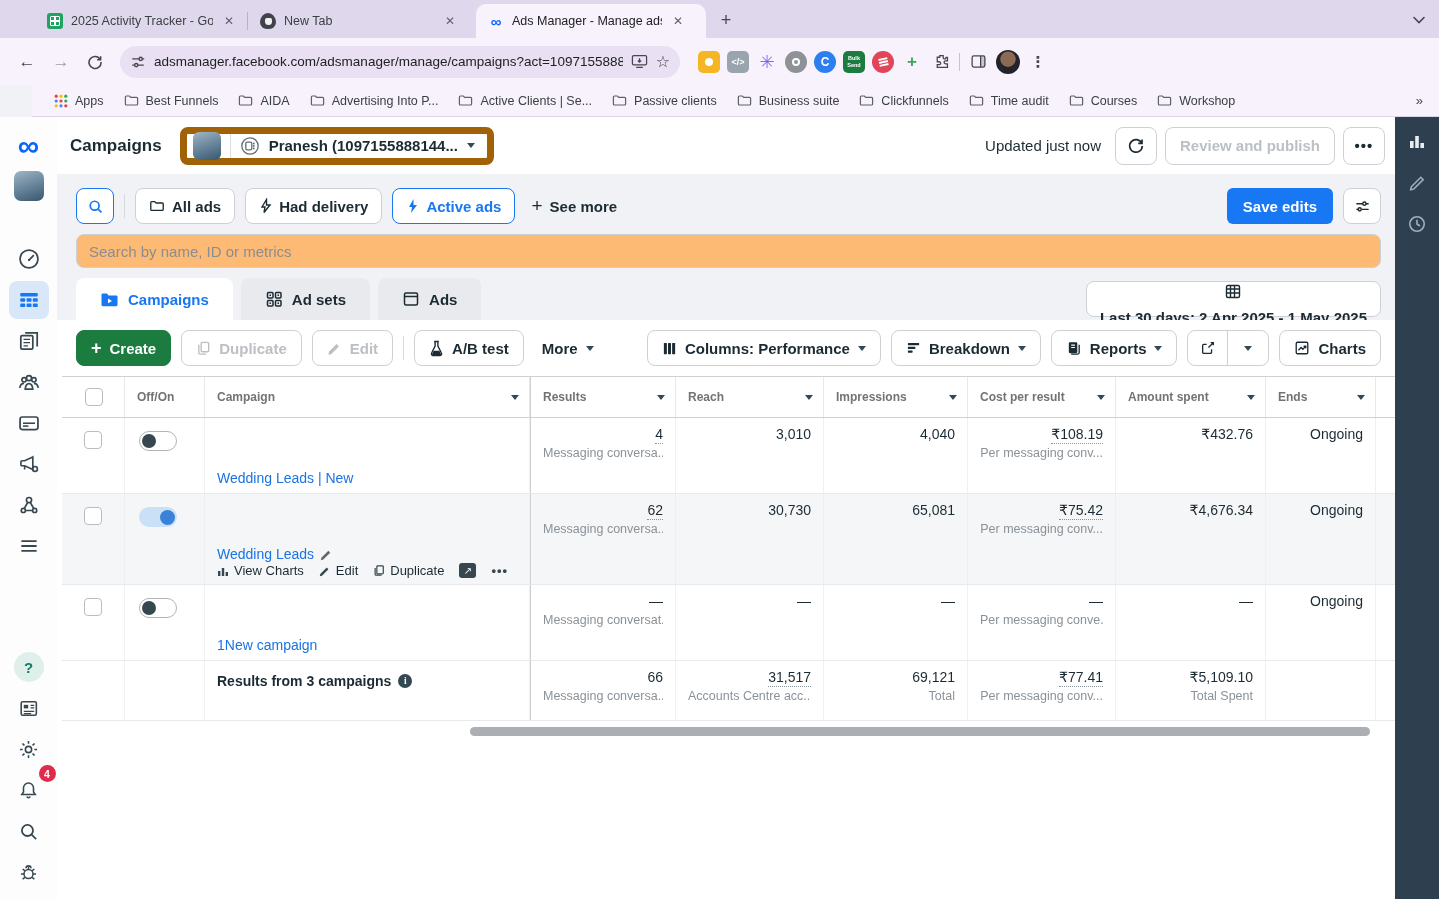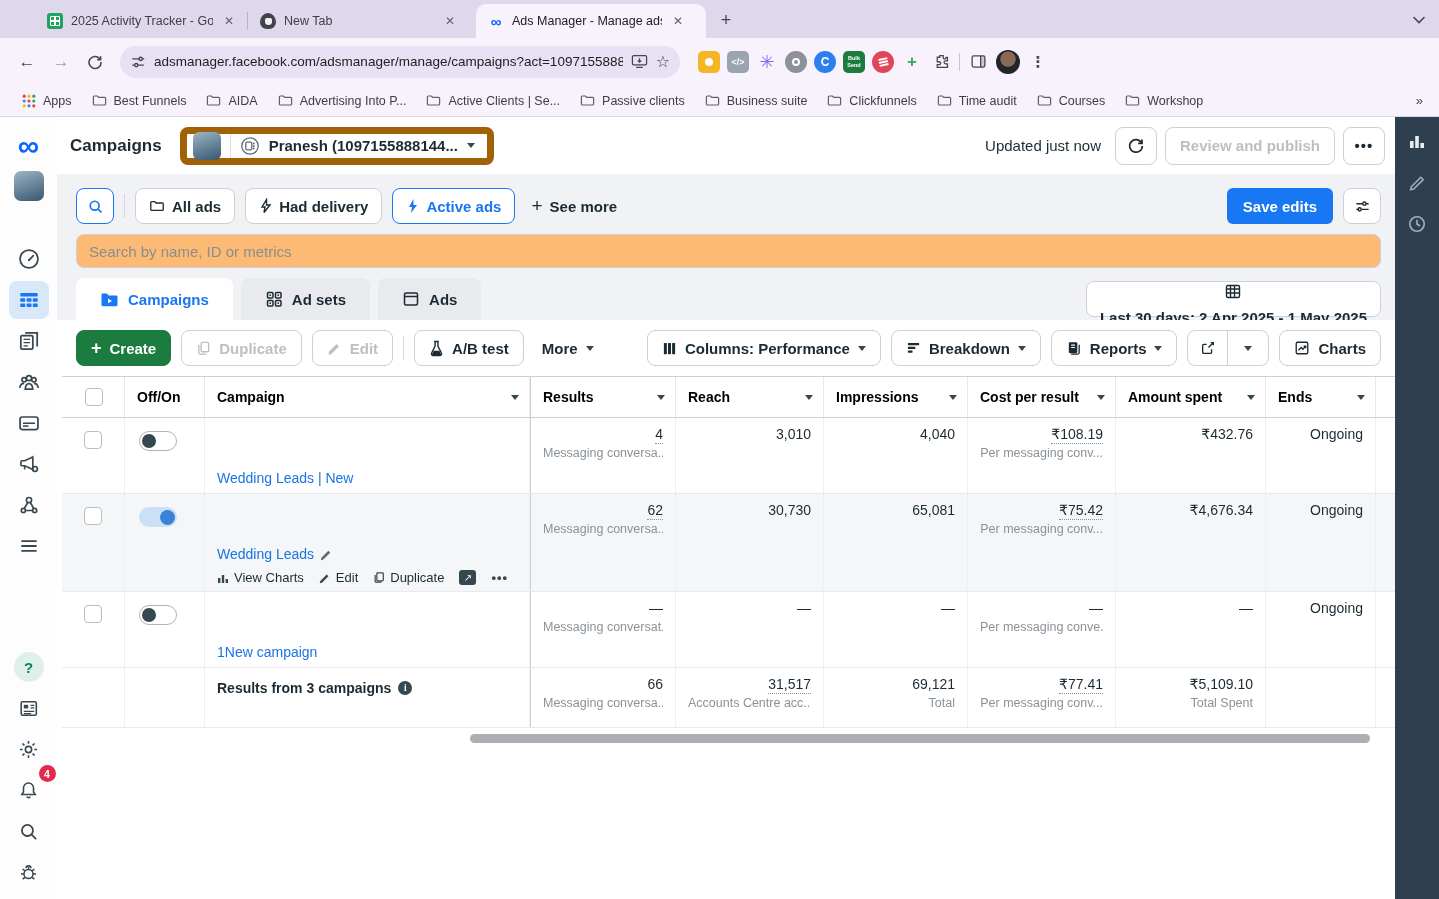--- a/index.html
+++ b/index.html
@@ -24,21 +24,21 @@
   .btoolbar{height:47px;background:#F7F2FB;display:flex;align-items:center;padding:0 10px 0 12px;gap:4px;flex:0 0 auto;}
   .nav-ic{width:30px;height:30px;border-radius:50%;display:flex;align-items:center;justify-content:center;font-size:17px;color:#45474D;}
   .nav-ic.dis{color:#9AA0A6;}
   .omnibox{flex:0 1 560px;height:32px;margin:0 6px;background:#E9E1F3;border-radius:16px;display:flex;align-items:center;padding:0 10px;gap:8px;min-width:0;}
   .omni-url{font-size:13.5px;color:#202124;white-space:nowrap;overflow:hidden;flex:1;min-width:0;}
   .ext-row{display:flex;align-items:center;gap:7px;margin-left:8px;}
   .ext{width:22px;height:22px;border-radius:5px;display:flex;align-items:center;justify-content:center;font-size:9px;font-weight:700;color:#fff;flex:0 0 auto;}
   .vdiv{width:1px;height:18px;background:#C9C2D6;}
   .avatar{width:24px;height:24px;border-radius:50%;background:radial-gradient(circle at 50% 38%,#8a6a55 0 38%,#23232b 42%);}
 
-  .bookmarks{height:32px;background:#F7F2FB;border-bottom:1px solid #DCD5E6;display:flex;align-items:center;padding:0 14px;gap:4px;flex:0 0 auto;}
+  .bookmarks{height:32px;background:#F7F2FB;border-bottom:1px solid #DCD5E6;display:flex;align-items:center;padding:0 14px;gap:4px;flex:0 0 auto;margin-left:32px;}
   .bm{display:flex;align-items:center;gap:7px;font-size:12.5px;color:#3C4043;padding:3px 8px;border-radius:6px;white-space:nowrap;}
   .bm-more{color:#45474D;font-size:13px;letter-spacing:-2px;padding-right:4px;}
 
   
   .app{flex:1;display:flex;min-height:0;position:relative;}
   .lrail{width:57px;background:#FDFDFE;display:flex;flex-direction:column;align-items:center;padding-top:8px;flex:0 0 auto;}
   .lr-ic{width:40px;height:38px;display:flex;align-items:center;justify-content:center;border-radius:8px;margin:1.5px 0;}
   .lr-ic.sel{background:#D9E8F8;}
   .meta-logo{font-size:30px;font-weight:700;color:#0866FF;line-height:1;margin-bottom:6px;}
   .acct-thumb{width:30px;height:30px;border-radius:7px;background:linear-gradient(160deg,#9FB6C6,#5E7C92 60%,#39566C);margin-bottom:16px;}
@@ -89,32 +89,32 @@
   .tbtn.plain{border:none;padding:0 8px;}
   .tb-spacer{flex:1;}
   .split{display:flex;border:1px solid #CED0D4;border-radius:8px;overflow:hidden;height:36px;}
   .split>div{display:flex;align-items:center;justify-content:center;width:40px;}
   .split>div:first-child{border-right:1px solid #CED0D4;}
 
   
   .tablewrap{margin-left:5px;flex:0 0 auto;}
   .grid{display:grid;grid-template-columns:63px 80px 325px 146px 148px 144px 148px 150px 110px 14px;}
   .thead{border-top:1px solid #CED0D4;border-bottom:1px solid #CED0D4;height:42px;}
-  .th{display:flex;align-items:center;justify-content:space-between;padding:0 10px 0 12px;font-size:14px;font-weight:700;color:#000000;border-right:1px solid #E7E9EC;overflow:hidden;white-space:nowrap;}
+  .th{display:flex;align-items:center;justify-content:space-between;padding:0 10px 0 12px;font-size:12px;font-weight:700;color:#737373;border-right:1px solid #E7E9EC;overflow:hidden;white-space:nowrap;}
   .th.nb{border-right:none;}
   .tr{border-bottom:1px solid #E7E9EC;}
   .tr.hovered{background:#F5F6F7;}
   .td{padding:8px 12px 6px;border-right:1px solid #EEF0F2;overflow:hidden;}
   .td.nb{border-right:none;}
   .col-results{border-left:1px solid #CED0D4;}
   .val{display:block;text-align:right;font-size:14px;color:#1C2B33;white-space:nowrap;}
   .sub{display:block;text-align:right;font-size:12.5px;color:#8A9299;margin-top:4px;white-space:nowrap;overflow:hidden;}
   .dotted{border-bottom:1px dotted #8A9299;padding-bottom:1px;}
   .camp-link{font-size:14px;color:#1B74E4;text-decoration:none;display:inline-flex;align-items:center;gap:6px;margin-top:44px;}
-  .row-actions{display:flex;align-items:center;gap:15px;margin-top:7px;font-size:13px;color:#1C2B33;}
+  .row-actions{display:flex;align-items:center;gap:15px;font-size:13px;color:#1C2B33;}
   .ra{display:flex;align-items:center;gap:5px;}
   .cb{width:18px;height:18px;border:1.5px solid #B8BDC2;border-radius:4px;background:#fff;display:inline-block;}
   .cb-cell{display:flex;justify-content:center;align-items:flex-start;padding-top:13px;}
   .tgl-cell{display:flex;justify-content:flex-start;align-items:flex-start;padding:13px 0 0 14px;}
   .toggle{width:38px;height:20px;border-radius:10px;position:relative;display:inline-block;}
   .toggle.off{background:#fff;border:1.5px solid #AEB4BA;}
   .toggle.off .knob{position:absolute;left:2px;top:1.5px;width:14px;height:14px;border-radius:50%;background:#37474F;}
   .toggle.on{background:#C9E0F7;}
   .toggle.on .knob{position:absolute;right:2px;top:2.5px;width:15px;height:15px;border-radius:50%;background:#3982D7;}
   .summary .val{color:#1C2B33;}

